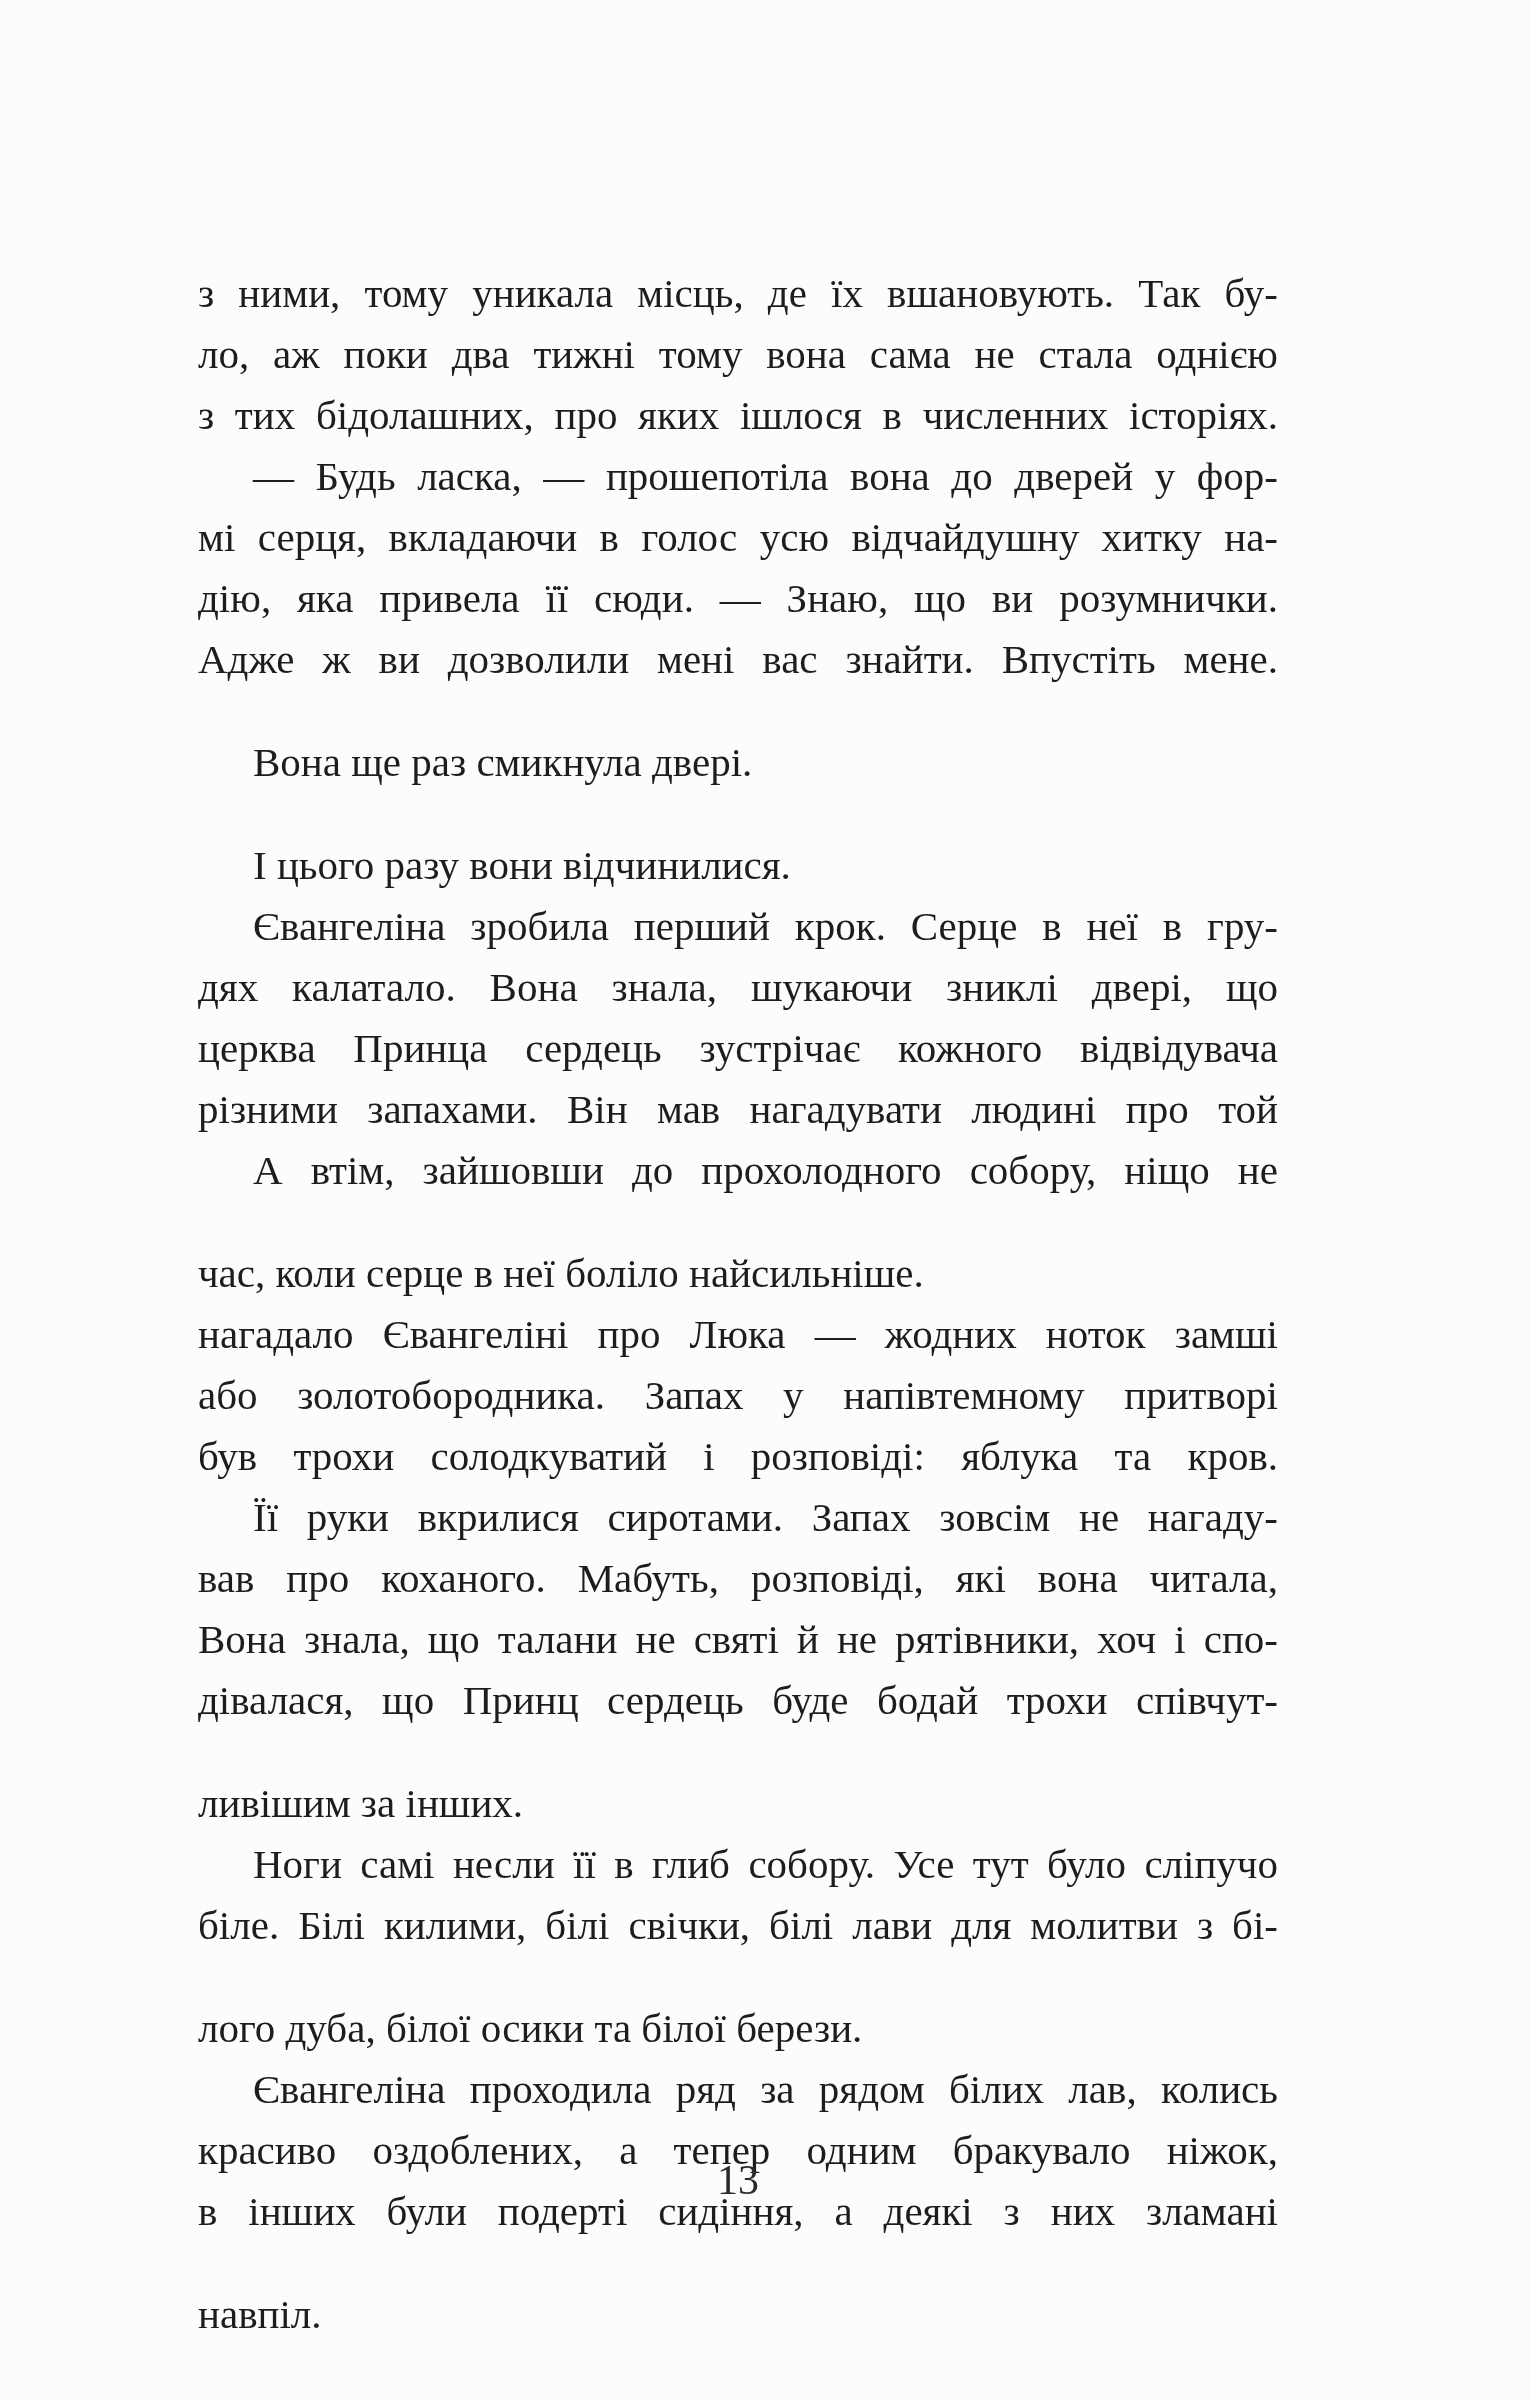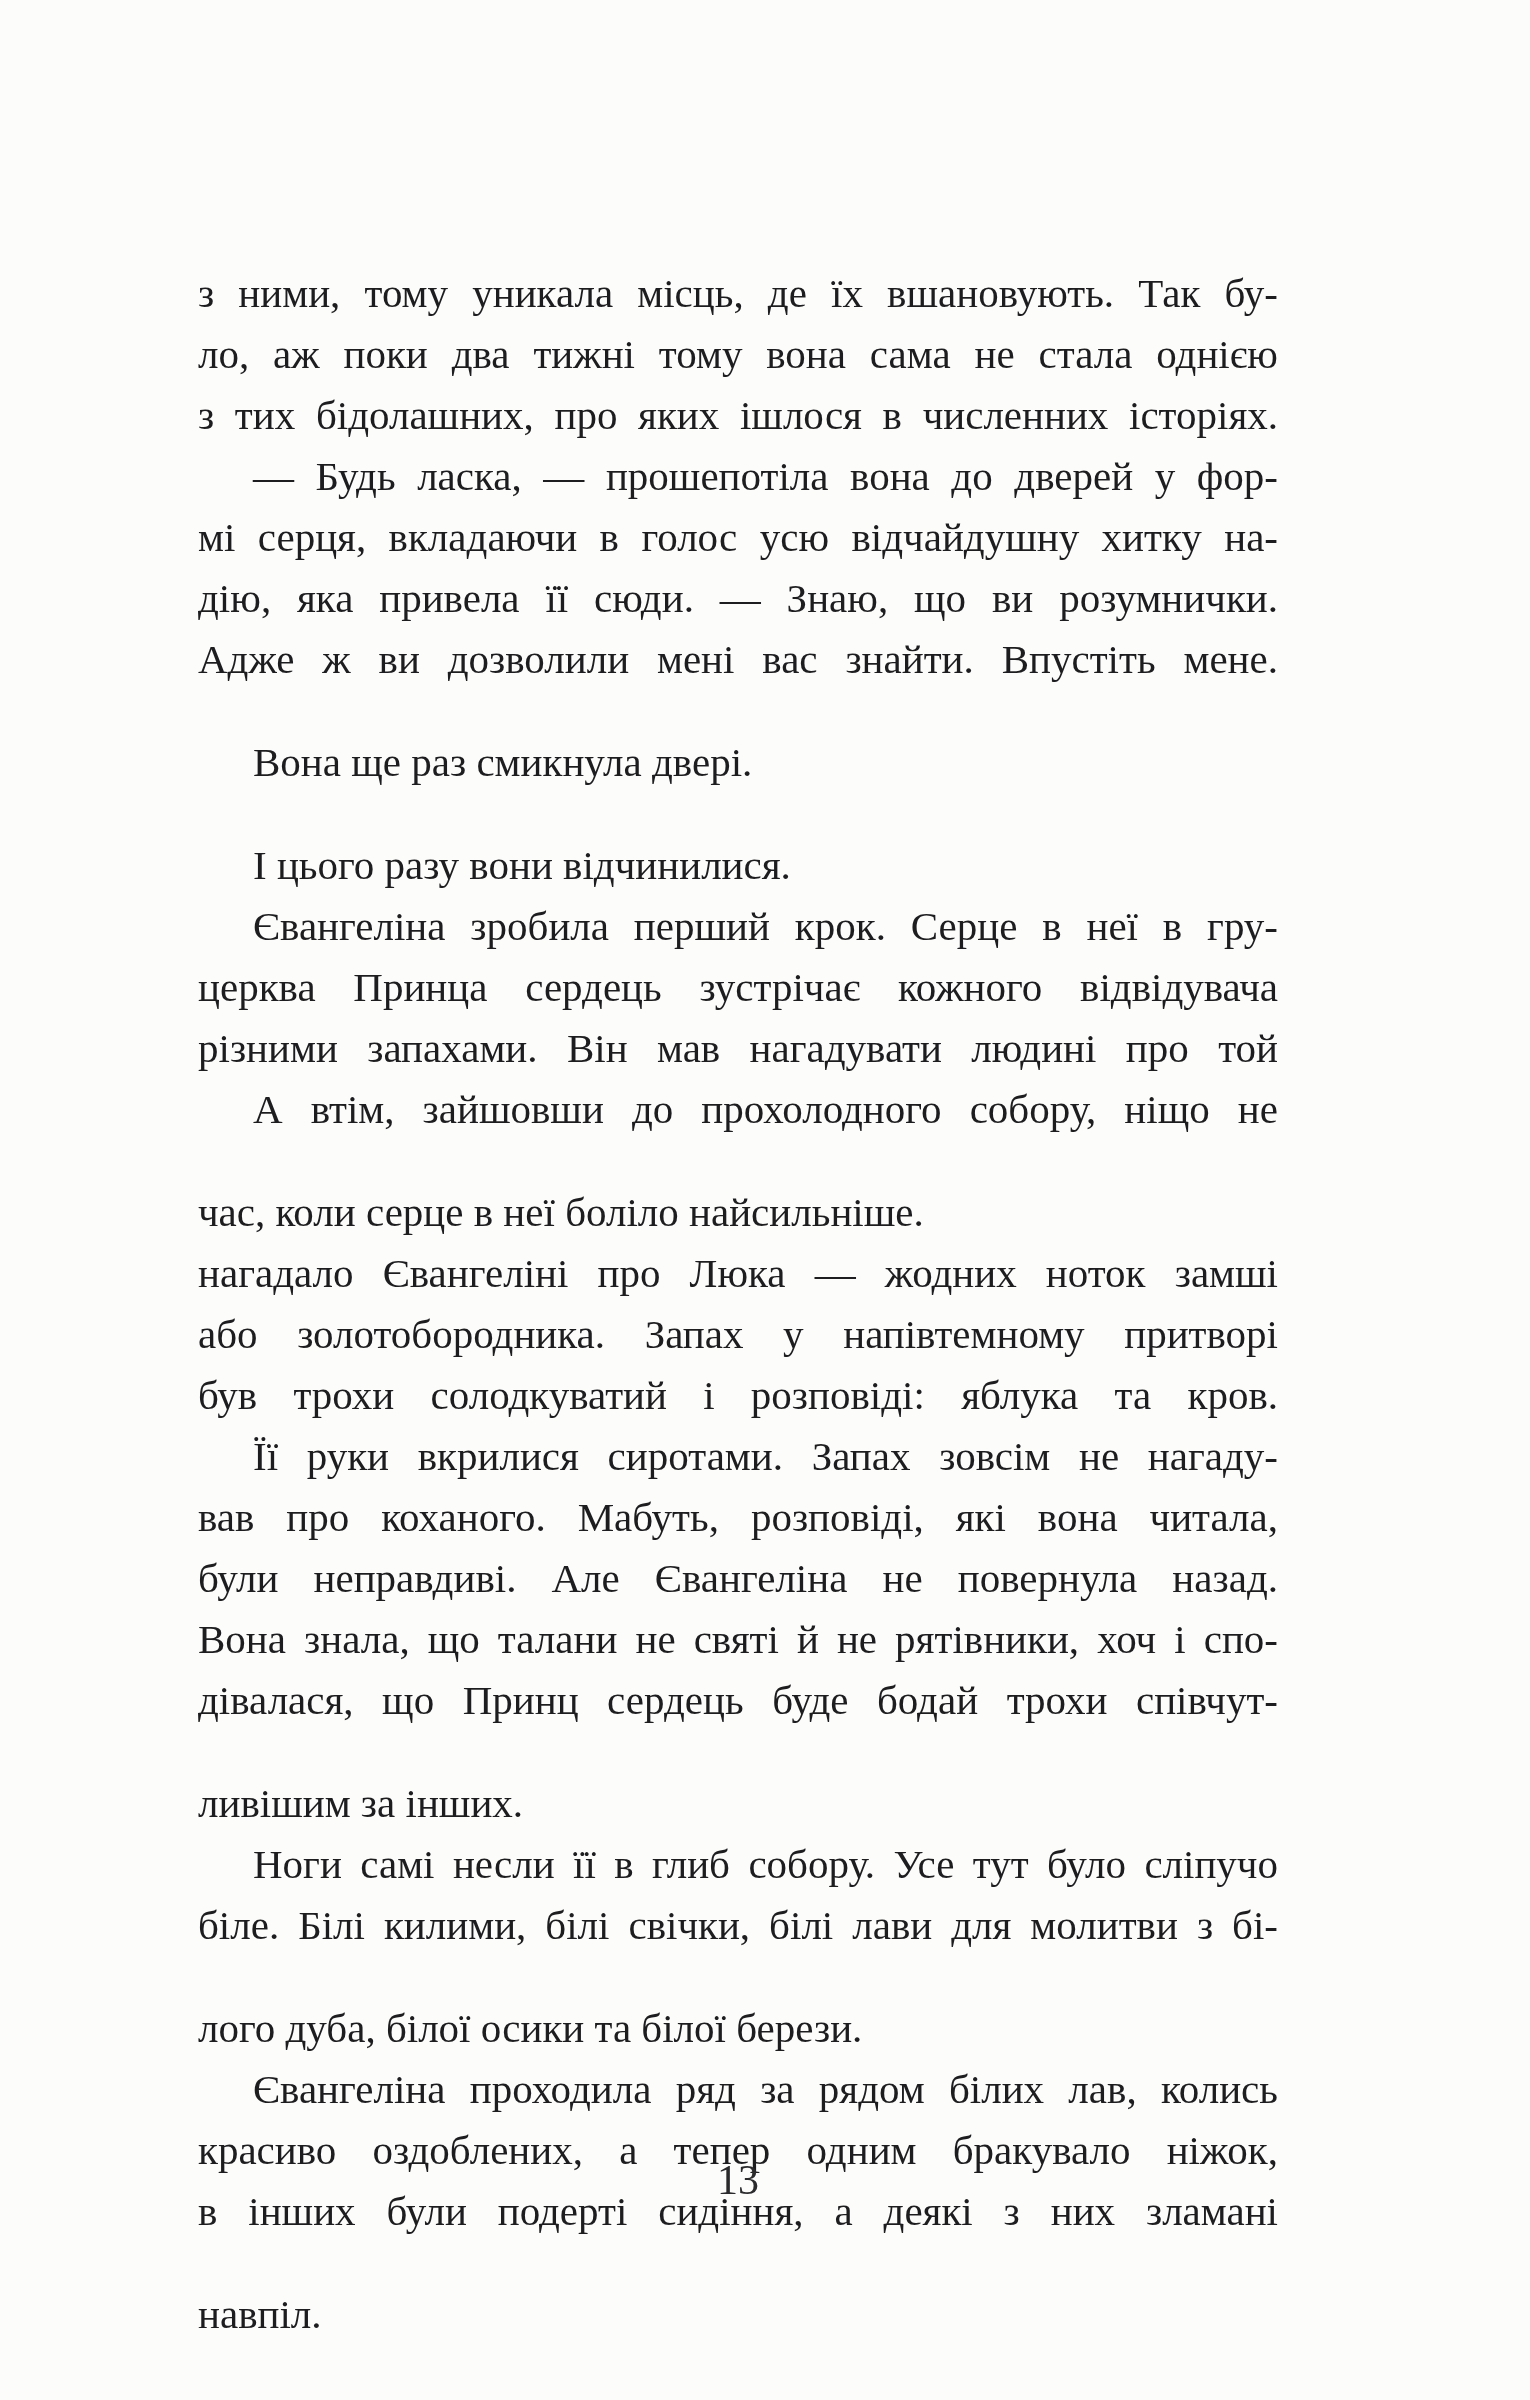--- a/index.html
+++ b/index.html
@@ -57,30 +57,30 @@
     <div class="line">з ними, тому уникала місць, де їх вшановують. Так бу-</div>
     <div class="line">ло, аж поки два тижні тому вона сама не стала однією</div>
     <div class="line">з тих бідолашних, про яких ішлося в численних історіях.</div>
     <div class="line indent">— Будь ласка, — прошепотіла вона до дверей у фор-</div>
     <div class="line">мі серця, вкладаючи в голос усю відчайдушну хитку на-</div>
     <div class="line">дію, яка привела її сюди. — Знаю, що ви розумнички.</div>
     <div class="line">Адже ж ви дозволили мені вас знайти. Впустіть мене.</div>
     <div class="line indent end">Вона ще раз смикнула двері.</div>
     <div class="line indent end">І цього разу вони відчинилися.</div>
     <div class="line indent">Євангеліна зробила перший крок. Серце в неї в гру-</div>
+    <div class="line">дях калатало. Вона знала, шукаючи зниклі двері, що</div>
     <div class="line">церква Принца сердець зустрічає кожного відвідувача</div>
     <div class="line">різними запахами. Він мав нагадувати людині про той</div>
     <div class="line indent">А втім, зайшовши до прохолодного собору, ніщо не</div>
     <div class="line end">час, коли серце в неї боліло найсильніше.</div>
     <div class="line">нагадало Євангеліні про Люка — жодних ноток замші</div>
     <div class="line">або золотобородника. Запах у напівтемному притворі</div>
     <div class="line">був трохи солодкуватий і розповіді: яблука та кров.</div>
     <div class="line indent">Її руки вкрилися сиротами. Запах зовсім не нагаду-</div>
     <div class="line">вав про коханого. Мабуть, розповіді, які вона читала,</div>
-    <div class="line">були неправдиві. Але Євангеліна не повернула назад.</div>
     <div class="line">Вона знала, що талани не святі й не рятівники, хоч і спо-</div>
     <div class="line">дівалася, що Принц сердець буде бодай трохи співчут-</div>
     <div class="line end">ливішим за інших.</div>
     <div class="line indent">Ноги самі несли її в глиб собору. Усе тут було сліпучо</div>
     <div class="line">біле. Білі килими, білі свічки, білі лави для молитви з бі-</div>
     <div class="line end">лого дуба, білої осики та білої берези.</div>
     <div class="line indent">Євангеліна проходила ряд за рядом білих лав, колись</div>
     <div class="line">красиво оздоблених, а тепер одним бракувало ніжок,</div>
     <div class="line">в інших були подерті сидіння, а деякі з них зламані</div>
     <div class="line end">навпіл.</div>

